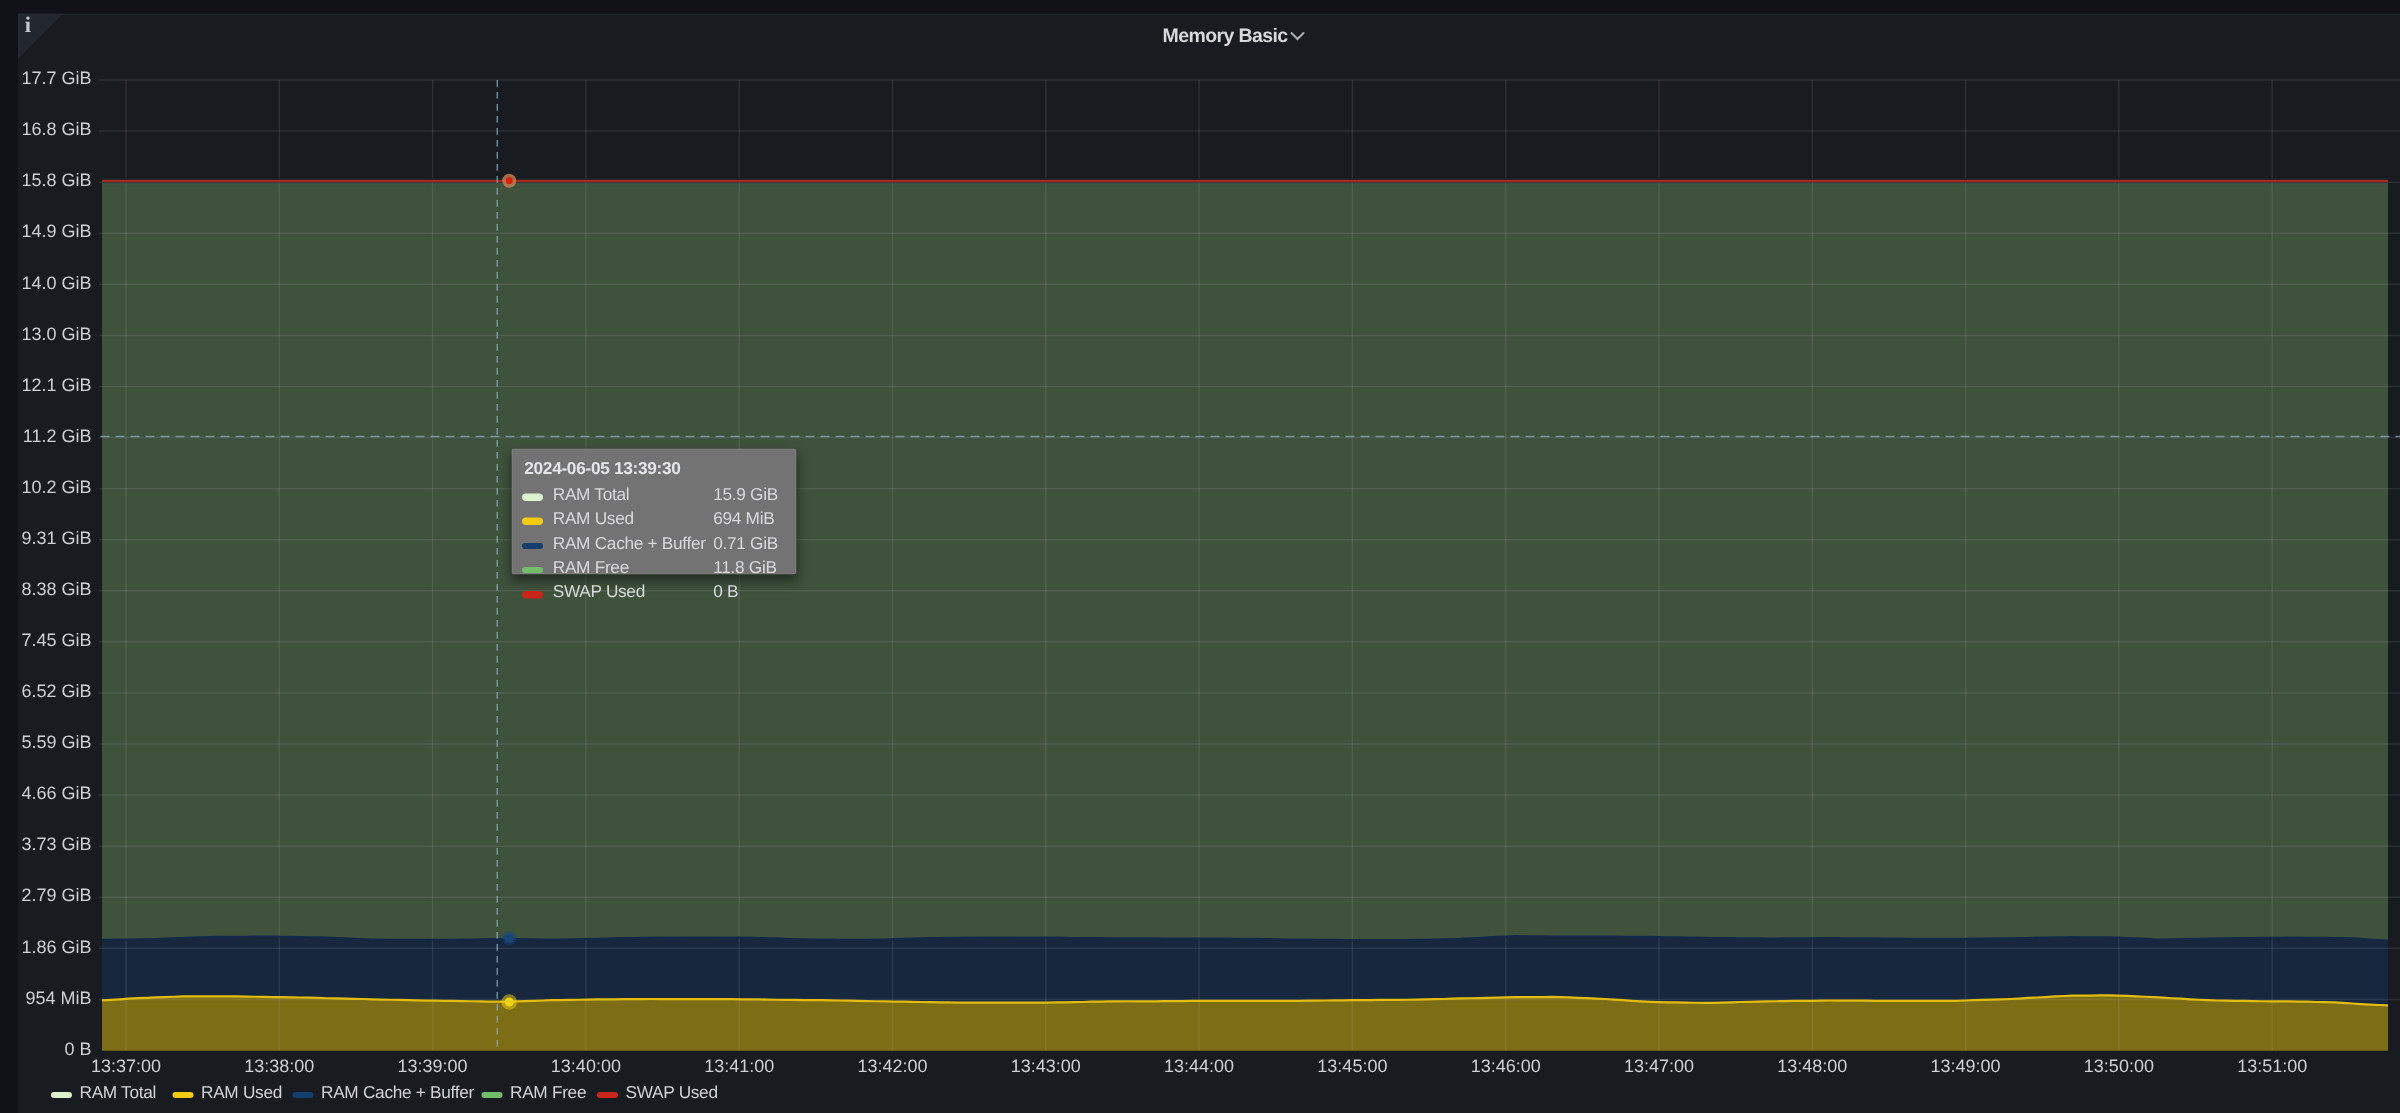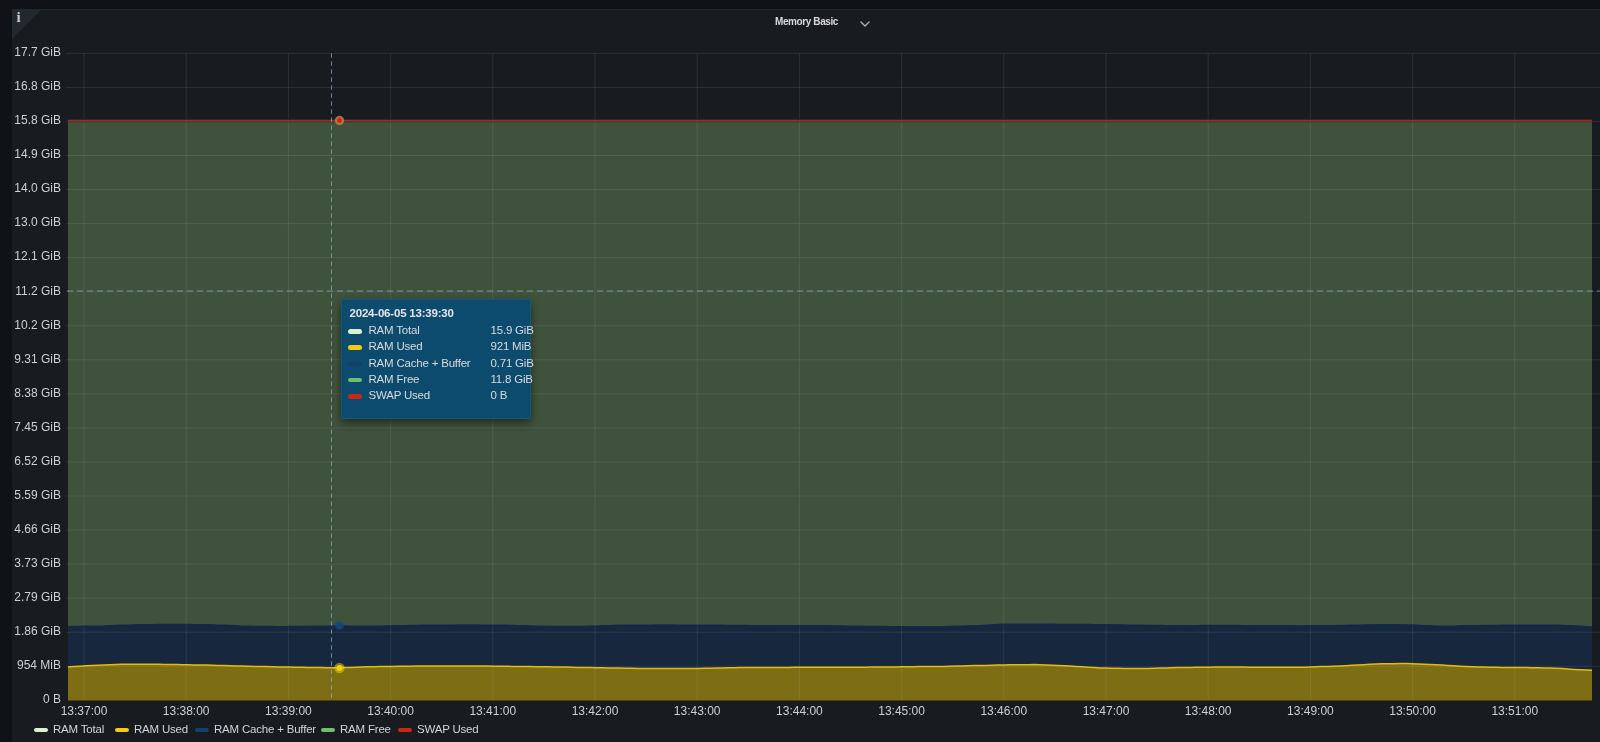--- a/index.html
+++ b/index.html
@@ -1,31 +1,31 @@
 <!DOCTYPE html>
 <html><head><meta charset="utf-8">
 <style>
 * { margin:0; padding:0; box-sizing:border-box; }
 html,body { width:1600px; height:742px; background:#111217; overflow:hidden;
   font-family:"Liberation Sans", sans-serif; }
 #panel { position:absolute; left:12px; top:9px; width:1588px; height:733px;
   background:#181b1f; border-top:1px solid rgba(255,255,255,0.055); border-radius:3px 0 0 0; }
-#title { position:absolute; left:775px; top:16px; font-size:10px; font-weight:700;
+#title { position:absolute; left:775px; top:16px; font-size:13px; font-weight:700;
   color:#d8d9da; letter-spacing:-0.4px; }
 #chev { position:absolute; left:859px; top:19px; }
 svg.chart { position:absolute; left:0; top:0; }
 .axlab { font-size:12px; fill:#ccd1d6; }
-#tooltip { position:absolute; left:340.5px; top:299px; width:190px; height:120px;
-  background:#0c4a6e; border:1px solid rgba(255,255,255,0.055); border-radius:2px;
+#tooltip { position:absolute; left:340.5px; top:299px; width:190px; height:84px;
+  background:#737373; border:1px solid rgba(255,255,255,0.055); border-radius:2px;
   box-shadow:0 4px 8px rgba(0,0,0,0.45); font-size:11.5px; letter-spacing:-0.2px; color:#d8dadd; }
 #tooltip .hdr { position:absolute; left:8px; top:7px; font-weight:700; color:#e4e6e9; }
 .trow { position:absolute; left:0; width:100%; height:16px; }
 .sw { position:absolute; left:6px; top:6px; width:14px; height:4.5px; border-radius:2.5px; }
 .tlab { position:absolute; left:27px; top:1px; white-space:nowrap; }
-.tval { position:absolute; left:149px; top:1px; white-space:nowrap; }
+.tval { position:absolute; left:134px; top:1px; white-space:nowrap; }
 #legend { position:absolute; left:34px; top:723px; font-size:11.5px; letter-spacing:-0.2px; color:#d2d4d8; }
 .litem { position:absolute; top:0; height:14px; white-space:nowrap; }
 .lsw { position:absolute; top:5px; width:14px; height:4px; border-radius:2px; }
 .llab { position:absolute; left:19px; top:0px; }
 #icorner { position:absolute; left:12px; top:9px; width:0; height:0;
   border-top:30px solid #23272e; border-right:30px solid transparent; }
 #iicon { position:absolute; left:16.5px; top:10px; font-size:15px; line-height:14px; font-weight:700;
   font-family:"Liberation Serif", serif; color:#c2c9d1; }
 </style></head>
 <body>
@@ -126,21 +126,21 @@
 <div id="tooltip">
   <div class="hdr">2024-06-05 13:39:30</div>
   <div class="trow" style="top:23px">
       <span class="sw" style="background:#dbf2cd"></span>
       <span class="tlab">RAM Total</span>
       <span class="tval">15.9 GiB</span>
     </div>
   <div class="trow" style="top:39.3px">
       <span class="sw" style="background:#f5cb11"></span>
       <span class="tlab">RAM Used</span>
-      <span class="tval">921 MiB</span>
+      <span class="tval">694 MiB</span>
     </div>
   <div class="trow" style="top:55.6px">
       <span class="sw" style="background:#133f6c"></span>
       <span class="tlab">RAM Cache + Buffer</span>
       <span class="tval">0.71 GiB</span>
     </div>
   <div class="trow" style="top:71.9px">
       <span class="sw" style="background:#73bf69"></span>
       <span class="tlab">RAM Free</span>
       <span class="tval">11.8 GiB</span>

